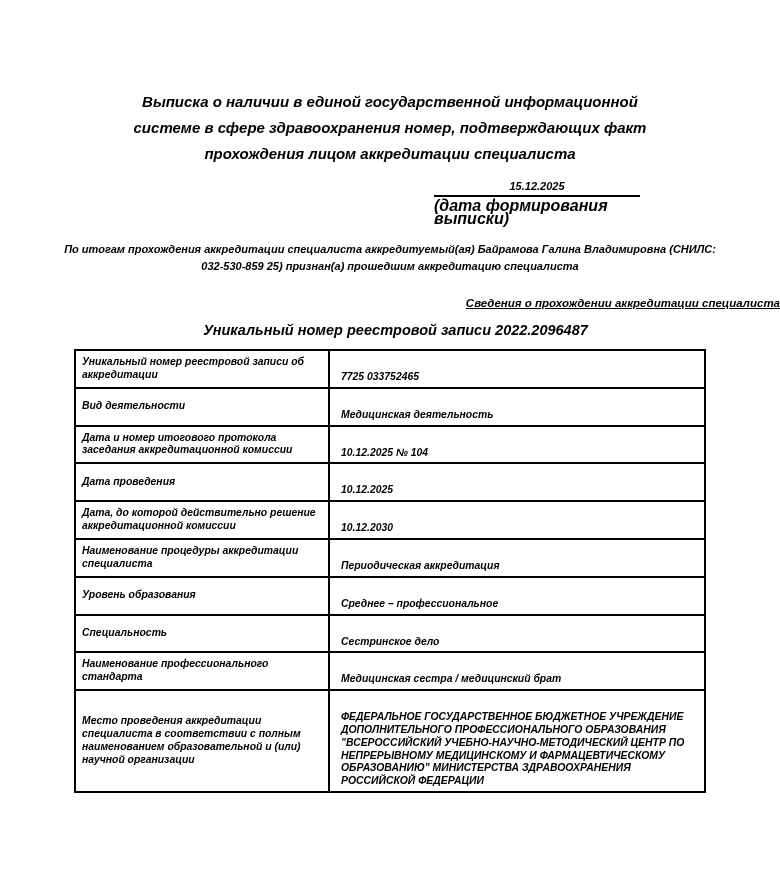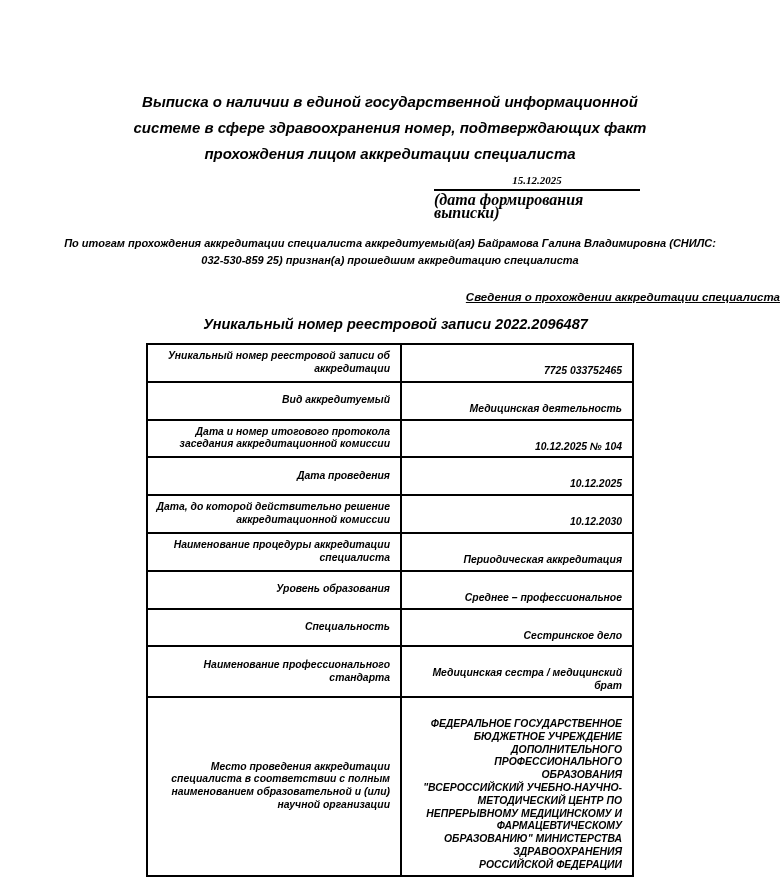--- a/index.html
+++ b/index.html
@@ -21,23 +21,22 @@
     width: 620px;
     text-align: center;
     font-size: 15px;
     line-height: 26px;
     font-weight: bold;
     font-style: italic;
     white-space: pre-line;
   }
   .date-block {
     margin-left: 434px;
-    margin-top: 7px;
+    margin-top: 13px;
     width: 206px;
-    font-family: Liberation Serif, serif;
   }
   .date-value {
     text-align: center;
     font-size: 11px;
     line-height: 13px;
     font-weight: bold;
     font-style: italic;
     padding-bottom: 2px;
     border-bottom: 2px solid #000;
   }
@@ -72,24 +71,23 @@
     margin: 8px auto 0 auto;
     text-align: center;
     font-size: 14.5px;
     line-height: 17px;
     font-weight: bold;
     font-style: italic;
     padding-left: 11px;
   }
   table.acc-table {
     margin: 10px auto 0 auto;
-    width: 488px;
+    width: 632px;
     border-collapse: collapse;
     table-layout: fixed;
-    text-align: right;
   }
   table.acc-table, table.acc-table td {
     border: 2px solid #000;
   }
   table.acc-table td {
     font-size: 10.4px;
     line-height: 12.8px;
     font-weight: bold;
     font-style: italic;
     vertical-align: middle;
@@ -126,21 +124,21 @@
   <div class="registry-heading">Уникальный номер реестровой записи 2022.2096487</div>
 
   <table class="acc-table">
     <tbody>
       <tr>
         <td class="cell-label">Уникальный номер реестровой записи об
 аккредитации</td>
         <td class="cell-value">7725 033752465</td>
       </tr>
       <tr>
-        <td class="cell-label">Вид аккредитуемый</td>
+        <td class="cell-label">Вид деятельности</td>
         <td class="cell-value">Медицинская деятельность</td>
       </tr>
       <tr>
         <td class="cell-label">Дата и номер итогового протокола
 заседания аккредитационной комиссии</td>
         <td class="cell-value">10.12.2025 № 104</td>
       </tr>
       <tr>
         <td class="cell-label">Дата проведения</td>
         <td class="cell-value">10.12.2025</td>

